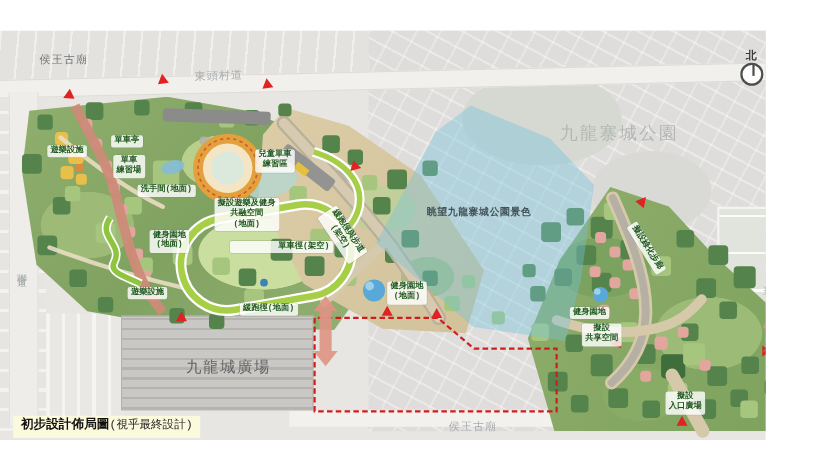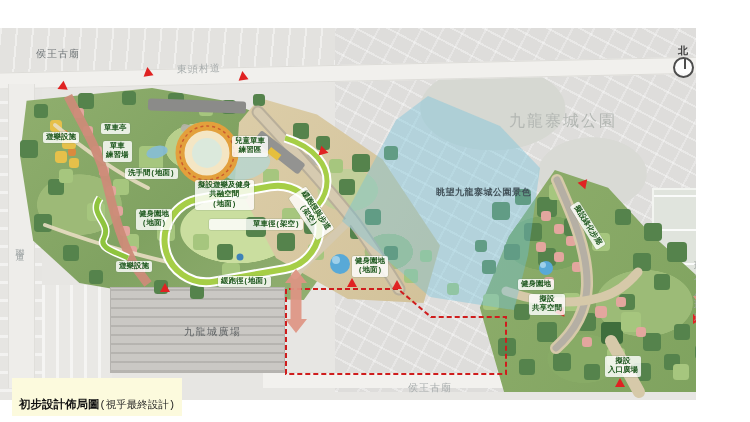--- a/index.html
+++ b/index.html
@@ -65,23 +65,23 @@
   .tree-dot{width:2px;height:2px;border-radius:50%;background:rgba(0,0,0,0);left:0;top:0;z-index:3;}
 
   
   .overlay{left:0;top:0;width:750px;height:422px;z-index:4;pointer-events:none;}
 
   
   .flabel{position:absolute;z-index:6;background:rgba(255,255,255,.82);color:#1d571d;
       font-weight:bold;font-size:7.5px;line-height:1.25;padding:1px 3px;border-radius:2px;
       white-space:pre-line;text-align:center;box-shadow:0 0 0 .5px rgba(110,140,110,.35);}
   .glabel{position:absolute;z-index:6;color:#a7acac;letter-spacing:1px;white-space:pre-line;}
-  .dark-note{position:absolute;z-index:6;font-weight:bold;margin-left:48px;}
+  .dark-note{position:absolute;z-index:6;font-weight:bold;}
   .title-box{position:absolute;left:12px;top:378px;z-index:7;background:#fcfadd;
-      padding:21px 7px 4px 7px;color:#111;font-size:11.5px;line-height:1.1;}
+      padding:3px 7px 4px 7px;color:#111;font-size:11.5px;line-height:1.1;}
   .title-box .note{font-weight:normal;font-size:10.5px;color:#222;}
   .compass-circle{position:absolute;left:673px;top:57px;width:21px;height:21px;border:2px solid #4d4d4d;
       border-radius:50%;background:rgba(255,255,255,.85);z-index:6;}
   .compass-circle .needle{position:absolute;left:8.5px;top:-1px;width:2px;height:11px;background:#4d4d4d;}
 </style>
 </head>
 <body>
 
 <div id="stage">
 
@@ -206,21 +206,21 @@
       <path d="M0,-5 L5,4 L-5,4 Z" transform="translate(560,312) rotate(-95)"></path>
       <path d="M0,-5 L5,4 L-5,4 Z" transform="translate(620,383)"></path>
       <path d="M0,-5 L5,4 L-5,4 Z" transform="translate(697,319) rotate(90)"></path>
     </g>
   </svg>
 
   <div class="glabel" style="left:36px;top:47px;font-size:10px;color:#6f7577;font-weight:500;">侯王古廟</div>
   <div class="glabel" style="left:177px;top:62px;font-size:10px;transform:rotate(-2deg);">東頭村道</div>
   <div class="glabel" style="left:509px;top:111px;font-size:16px;letter-spacing:2px;color:#b3b7b3;">九龍寨城公園</div>
   <div class="glabel" style="left:12px;top:241px;font-size:9px;writing-mode:vertical-rl;letter-spacing:2px;">聯合道</div>
-  <div class="glabel" style="left:184px;top:325px;font-size:10px;letter-spacing:1.5px;color:#5f6365;">九龍城廣場</div>
+  <div class="glabel" style="left:169px;top:325px;font-size:14px;letter-spacing:1.5px;color:#5f6365;">九龍城廣場</div>
   <div class="glabel" style="left:408px;top:381px;font-size:10px;">侯王古廟</div>
   <div class="glabel" style="left:694px;top:260px;font-size:10px;text-align:right;color:#a0a6a4;line-height:1.3;">現有
 足球場</div>
 
   <div class="dark-note" style="left:388px;top:186px;font-size:9px;color:#42525a;letter-spacing:.5px;">眺望九龍寨城公園景色</div>
 
   <div class="flabel" style="left:43px;top:132px;">遊樂設施</div>
   <div class="flabel" style="left:101px;top:123px;">單車亭</div>
   <div class="flabel" style="left:103px;top:141px;">單車
 練習場</div>

